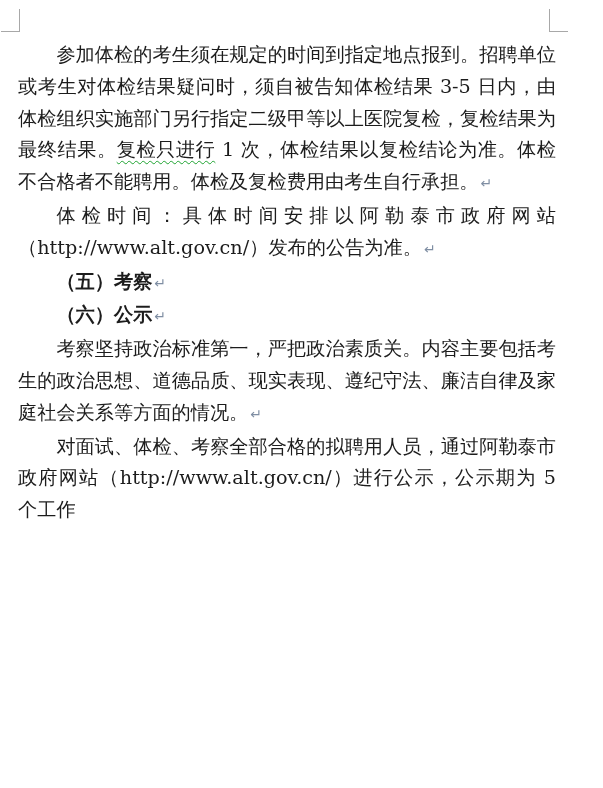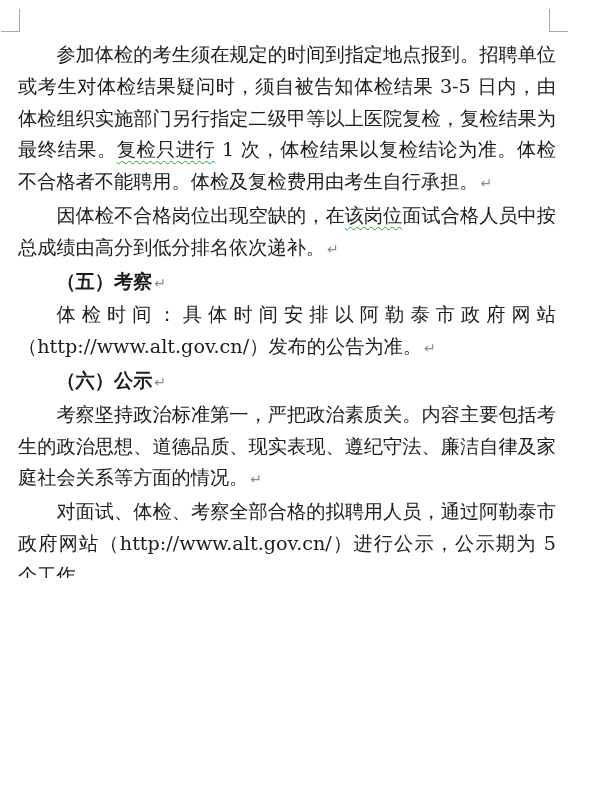--- a/index.html
+++ b/index.html
@@ -72,20 +72,19 @@
   }
 </style>
 </head>
 <body>
 
 <div class="page">
   <div class="boundary-mark mark-tl"></div>
   <div class="boundary-mark mark-tr"></div>
   <div class="textblock">
       <p class="para body">参加体检的考生须在规定的时间到指定地点报到。招聘单位或考生对体检结果疑问时，须自被告知体检结果 3-5 日内，由体检组织实施部门另行指定二级甲等以上医院复检，复检结果为最终结果。<span class="wavy">复检只进行</span> 1 次，体检结果以复检结论为准。体检不合格者不能聘用。体检及复检费用由考生自行承担。<span class="pilcrow">↵</span></p>
-      <p class="para body">因体检不合格岗位出现空缺的，在<span class="wavy">该岗位</span>面试合格人员中按总成绩由高分到低分排名依次递补。<span class="pilcrow">↵</span></p>
+      <p class="para body">体检时间：具体时间安排以阿勒泰市政府网站（<span class="nowrap">http://www.alt.gov.cn/</span>）发布的公告为准。<span class="pilcrow">↵</span></p>
       <p class="para heading">（五）考察<span class="pilcrow">↵</span></p>
-      <p class="para body">体检时间：具体时间安排以阿勒泰市政府网站（<span class="nowrap">http://www.alt.gov.cn/</span>）发布的公告为准。<span class="pilcrow">↵</span></p>
       <p class="para heading">（六）公示<span class="pilcrow">↵</span></p>
       <p class="para body">考察坚持政治标准第一，严把政治素质关。内容主要包括考生的政治思想、道德品质、现实表现、遵纪守法、廉洁自律及家庭社会关系等方面的情况。<span class="pilcrow">↵</span></p>
       <p class="para body">对面试、体检、考察全部合格的拟聘用人员，通过阿勒泰市政府网站（<span class="nowrap">http://www.alt.gov.cn/</span>）进行公示，公示期为 5 个工作</p>
     </div>
 </div>
 
 </body></html>

